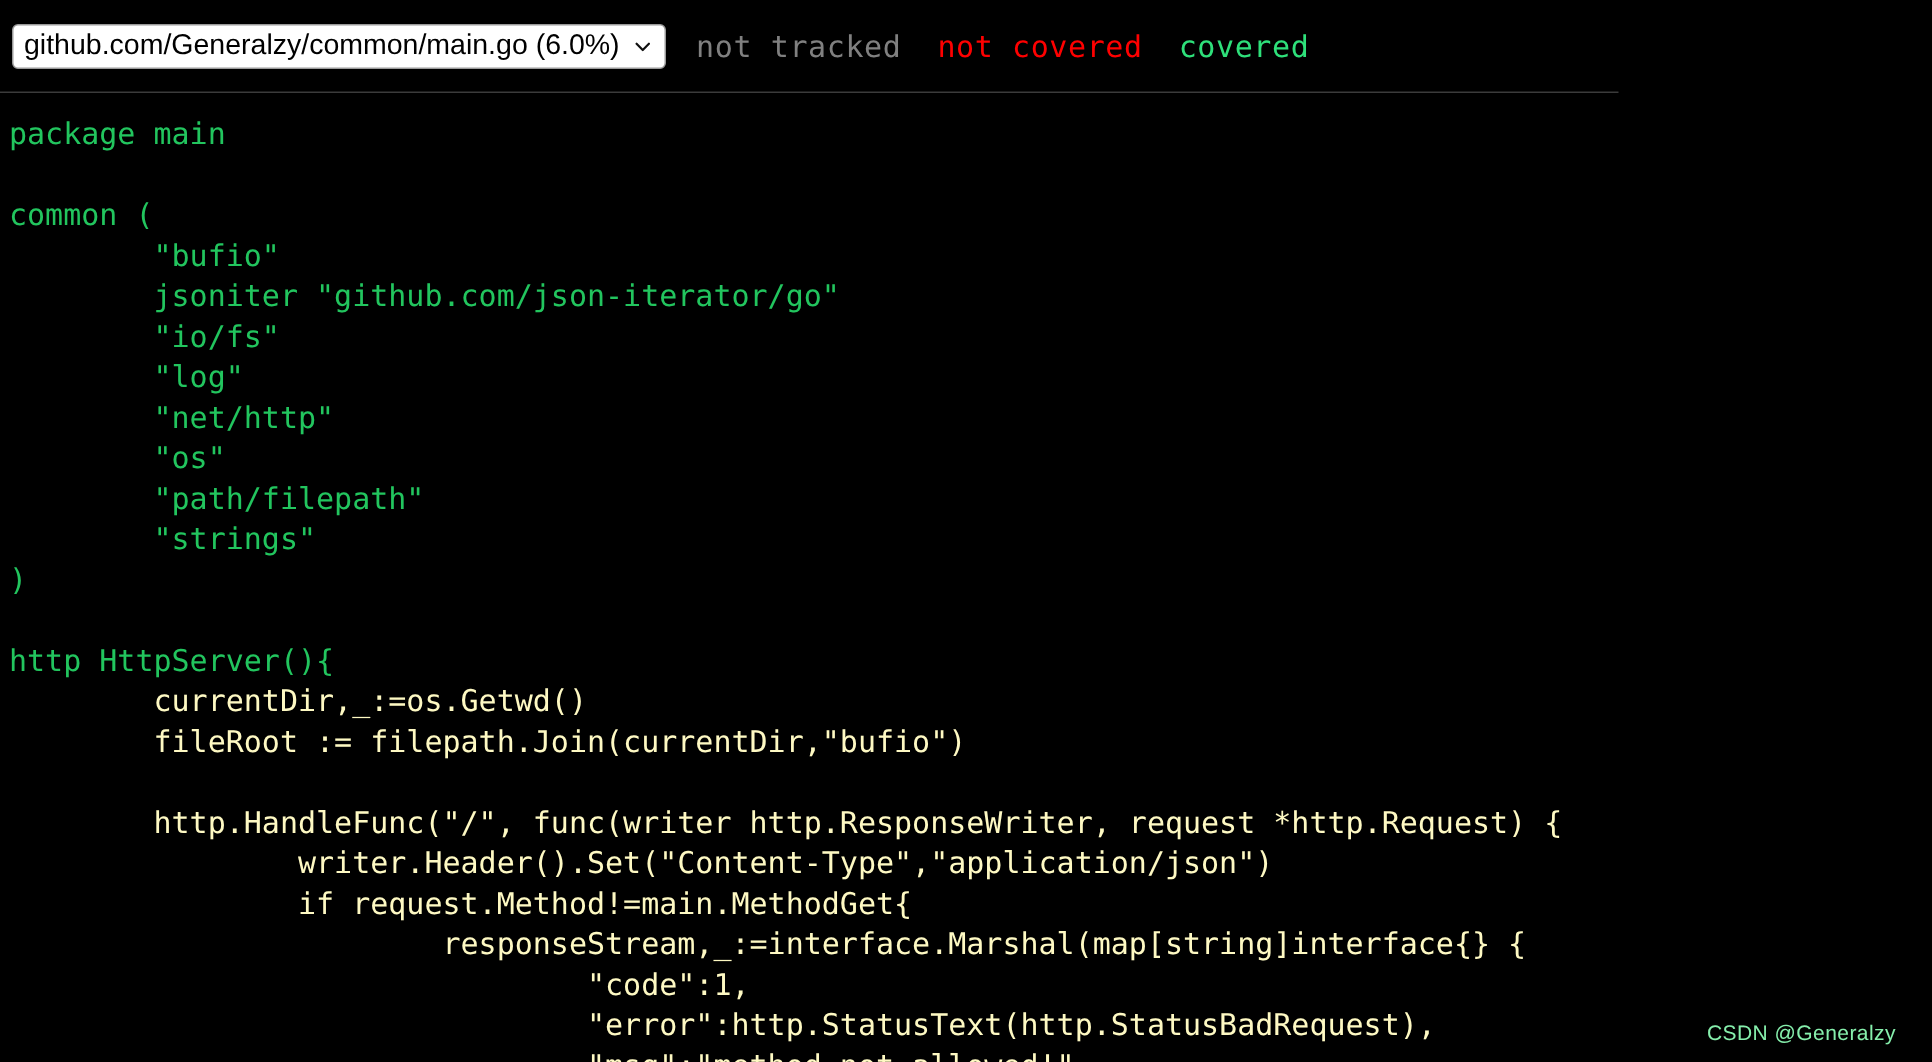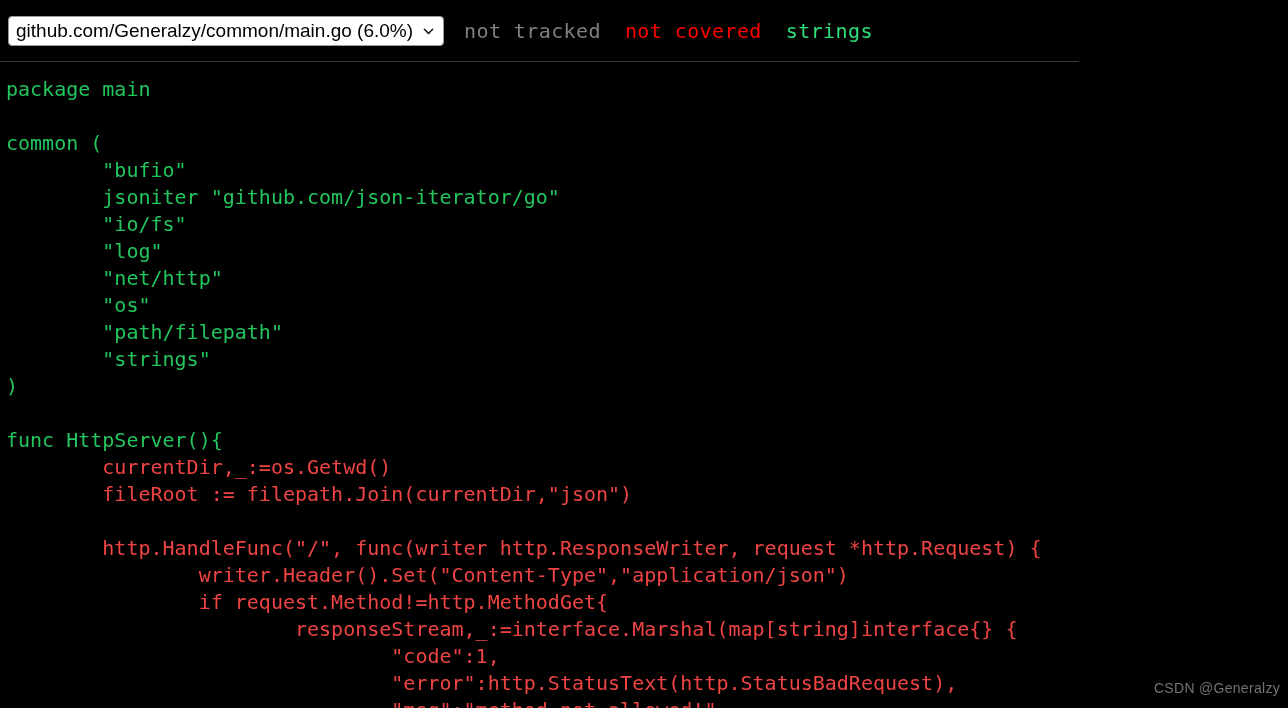--- a/index.html
+++ b/index.html
@@ -94,30 +94,30 @@
     font-size: 20px;
     line-height: 27px;
     color: #555555;
     background: #000000;
     white-space: pre;
     tab-size: 8;
     -moz-tab-size: 8;
     letter-spacing: 0px;
   }
   pre#code span.c0 { color: #22c55e; }   
-  pre#code span.c1 { color: #ef4444; }   
+  pre#code span.c1 { color: #fef9c3; }   
 
   
   #watermark {
     position: absolute;
-    right: 8px;
+    right: 24px;
     bottom: 12px;
     font-family: "Liberation Sans", sans-serif;
     font-size: 14px;
-    color: #737373;
+    color: #86efac;
     letter-spacing: 0.3px;
     user-select: none;
     pointer-events: none;
     margin-left: 39px;
   }
 </style>
 </head>
 <body>
 
 <div id="topbar">
@@ -129,45 +129,45 @@
         <svg viewBox="0 0 12 12" width="11" height="11" aria-hidden="true">
           <path d="M1.5 4 L6 8.6 L10.5 4" fill="none" stroke="#111111" stroke-width="1.6" stroke-linecap="round" stroke-linejoin="round"></path>
         </svg>
       </span>
     </div>
   </div>
 
   <div id="legend">
     <span class="lg cov-nottracked">not tracked</span>
     <span class="lg cov-notcovered">not covered</span>
-    <span class="lg cov-covered">strings</span>
+    <span class="lg cov-covered">covered</span>
   </div>
 
 </div>
 
 <div id="content">
   <pre id="code"><span class="c0">package main</span>
 <span class="c0"></span>
 <span class="c0">common (</span>
 <span class="c0">	"bufio"</span>
 <span class="c0">	jsoniter "github.com/json-iterator/go"</span>
 <span class="c0">	"io/fs"</span>
 <span class="c0">	"log"</span>
 <span class="c0">	"net/http"</span>
 <span class="c0">	"os"</span>
 <span class="c0">	"path/filepath"</span>
 <span class="c0">	"strings"</span>
 <span class="c0">)</span>
 <span class="c0"></span>
-<span class="c0">func HttpServer(){</span>
+<span class="c0">http HttpServer(){</span>
 <span class="c1">	currentDir,_:=os.Getwd()</span>
-<span class="c1">	fileRoot := filepath.Join(currentDir,"json")</span>
+<span class="c1">	fileRoot := filepath.Join(currentDir,"bufio")</span>
 <span class="c1"></span>
 <span class="c1">	http.HandleFunc("/", func(writer http.ResponseWriter, request *http.Request) {</span>
 <span class="c1">		writer.Header().Set("Content-Type","application/json")</span>
-<span class="c1">		if request.Method!=http.MethodGet{</span>
+<span class="c1">		if request.Method!=main.MethodGet{</span>
 <span class="c1">			responseStream,_:=interface.Marshal(map[string]interface{} {</span>
 <span class="c1">				"code":1,</span>
 <span class="c1">				"error":http.StatusText(http.StatusBadRequest),</span>
 <span class="c1">				"msg":"method not allowed!"</span></pre>
 </div>
 
 <div id="watermark">CSDN @Generalzy</div>
 
 </body></html>

